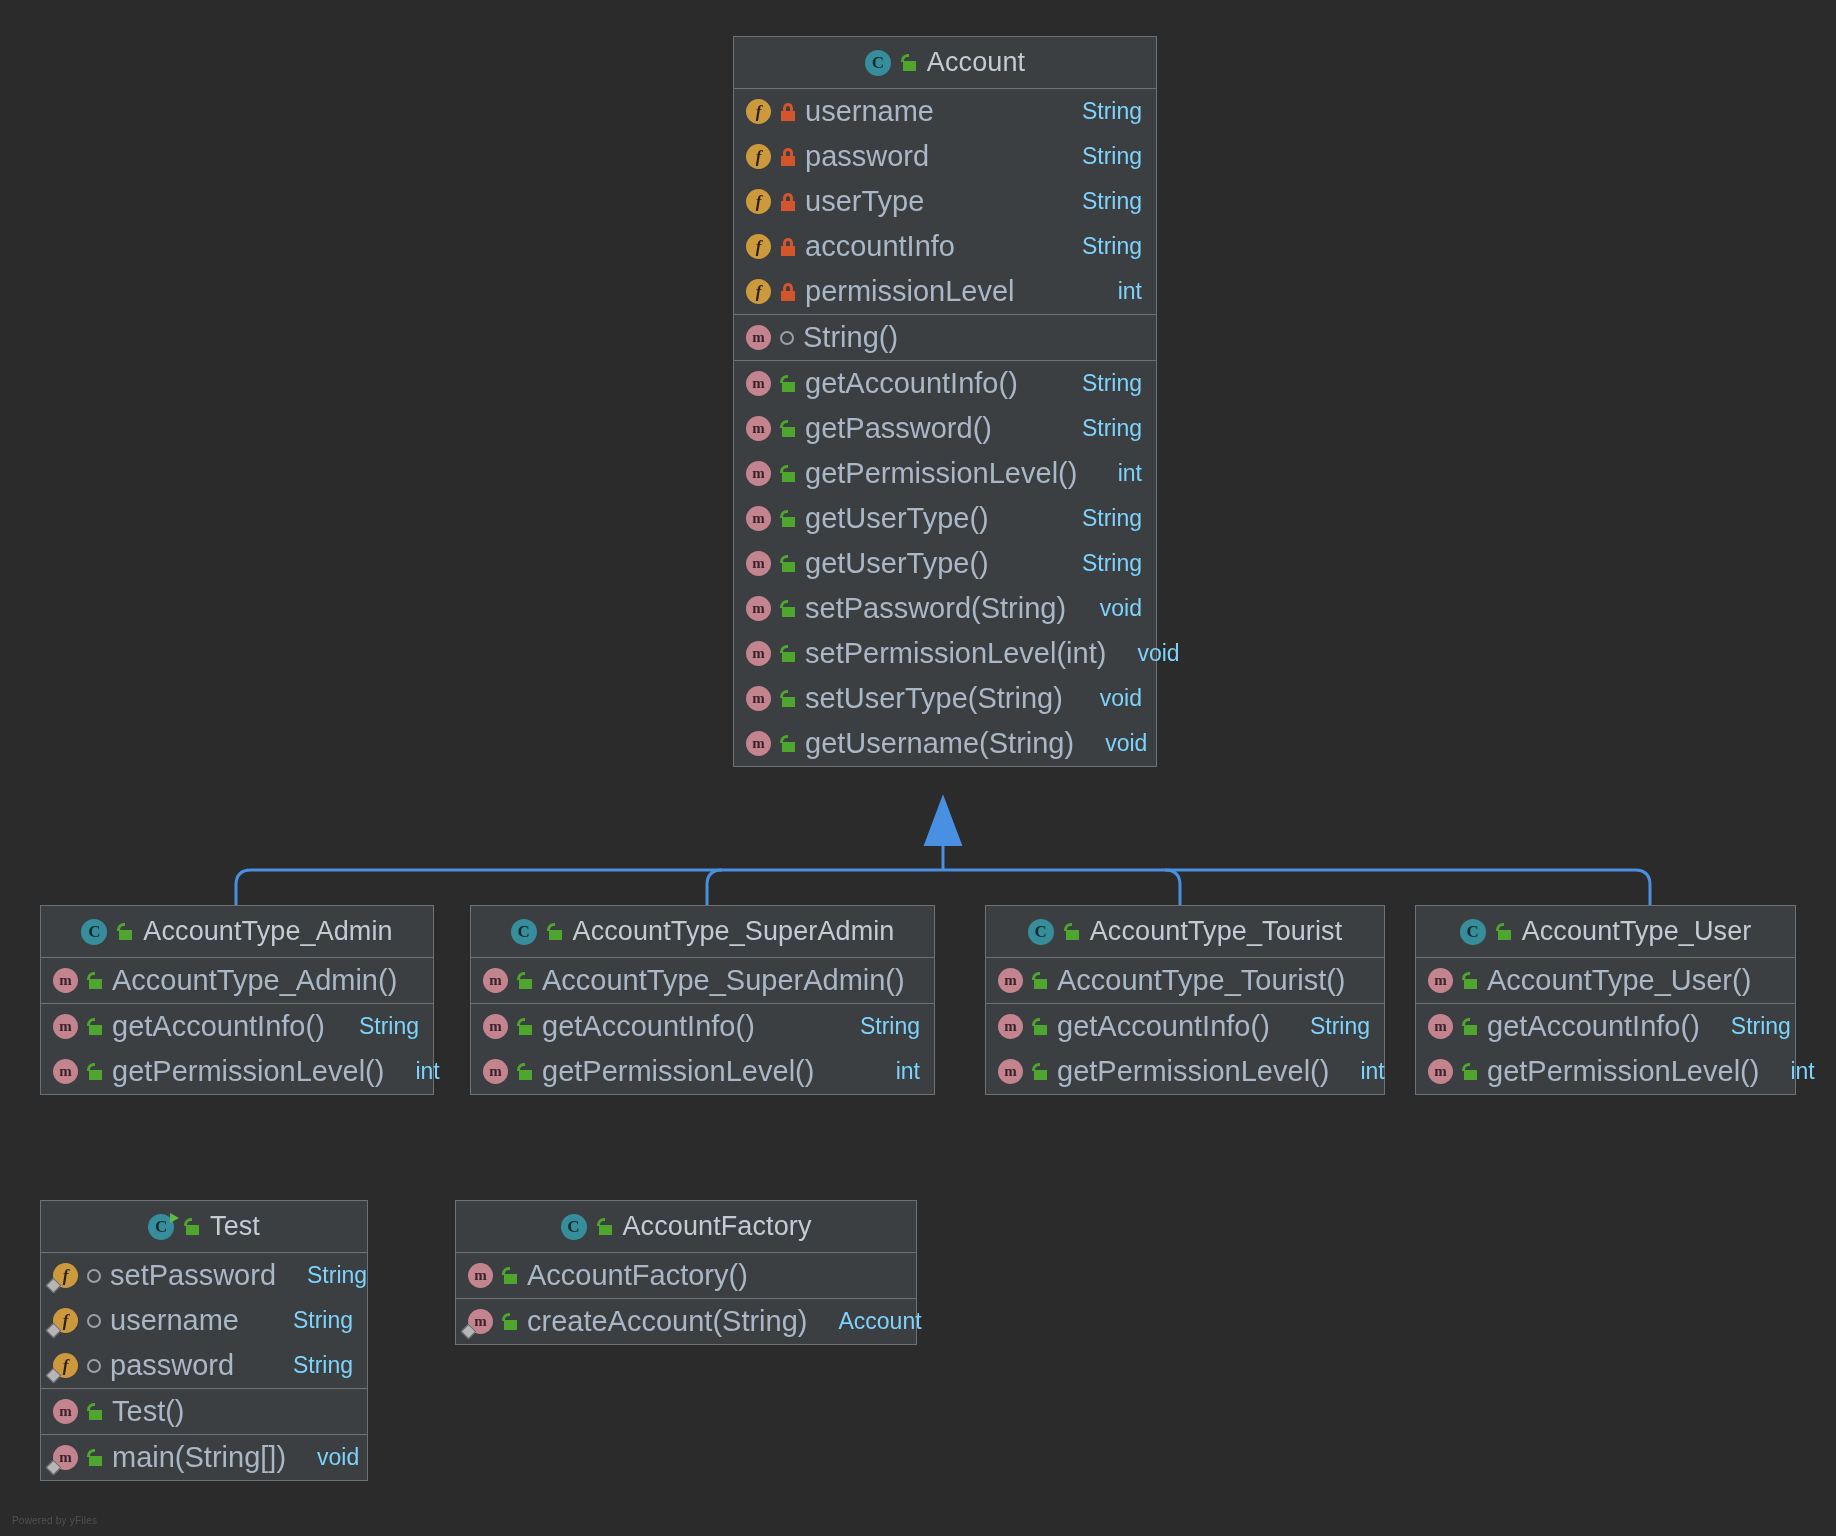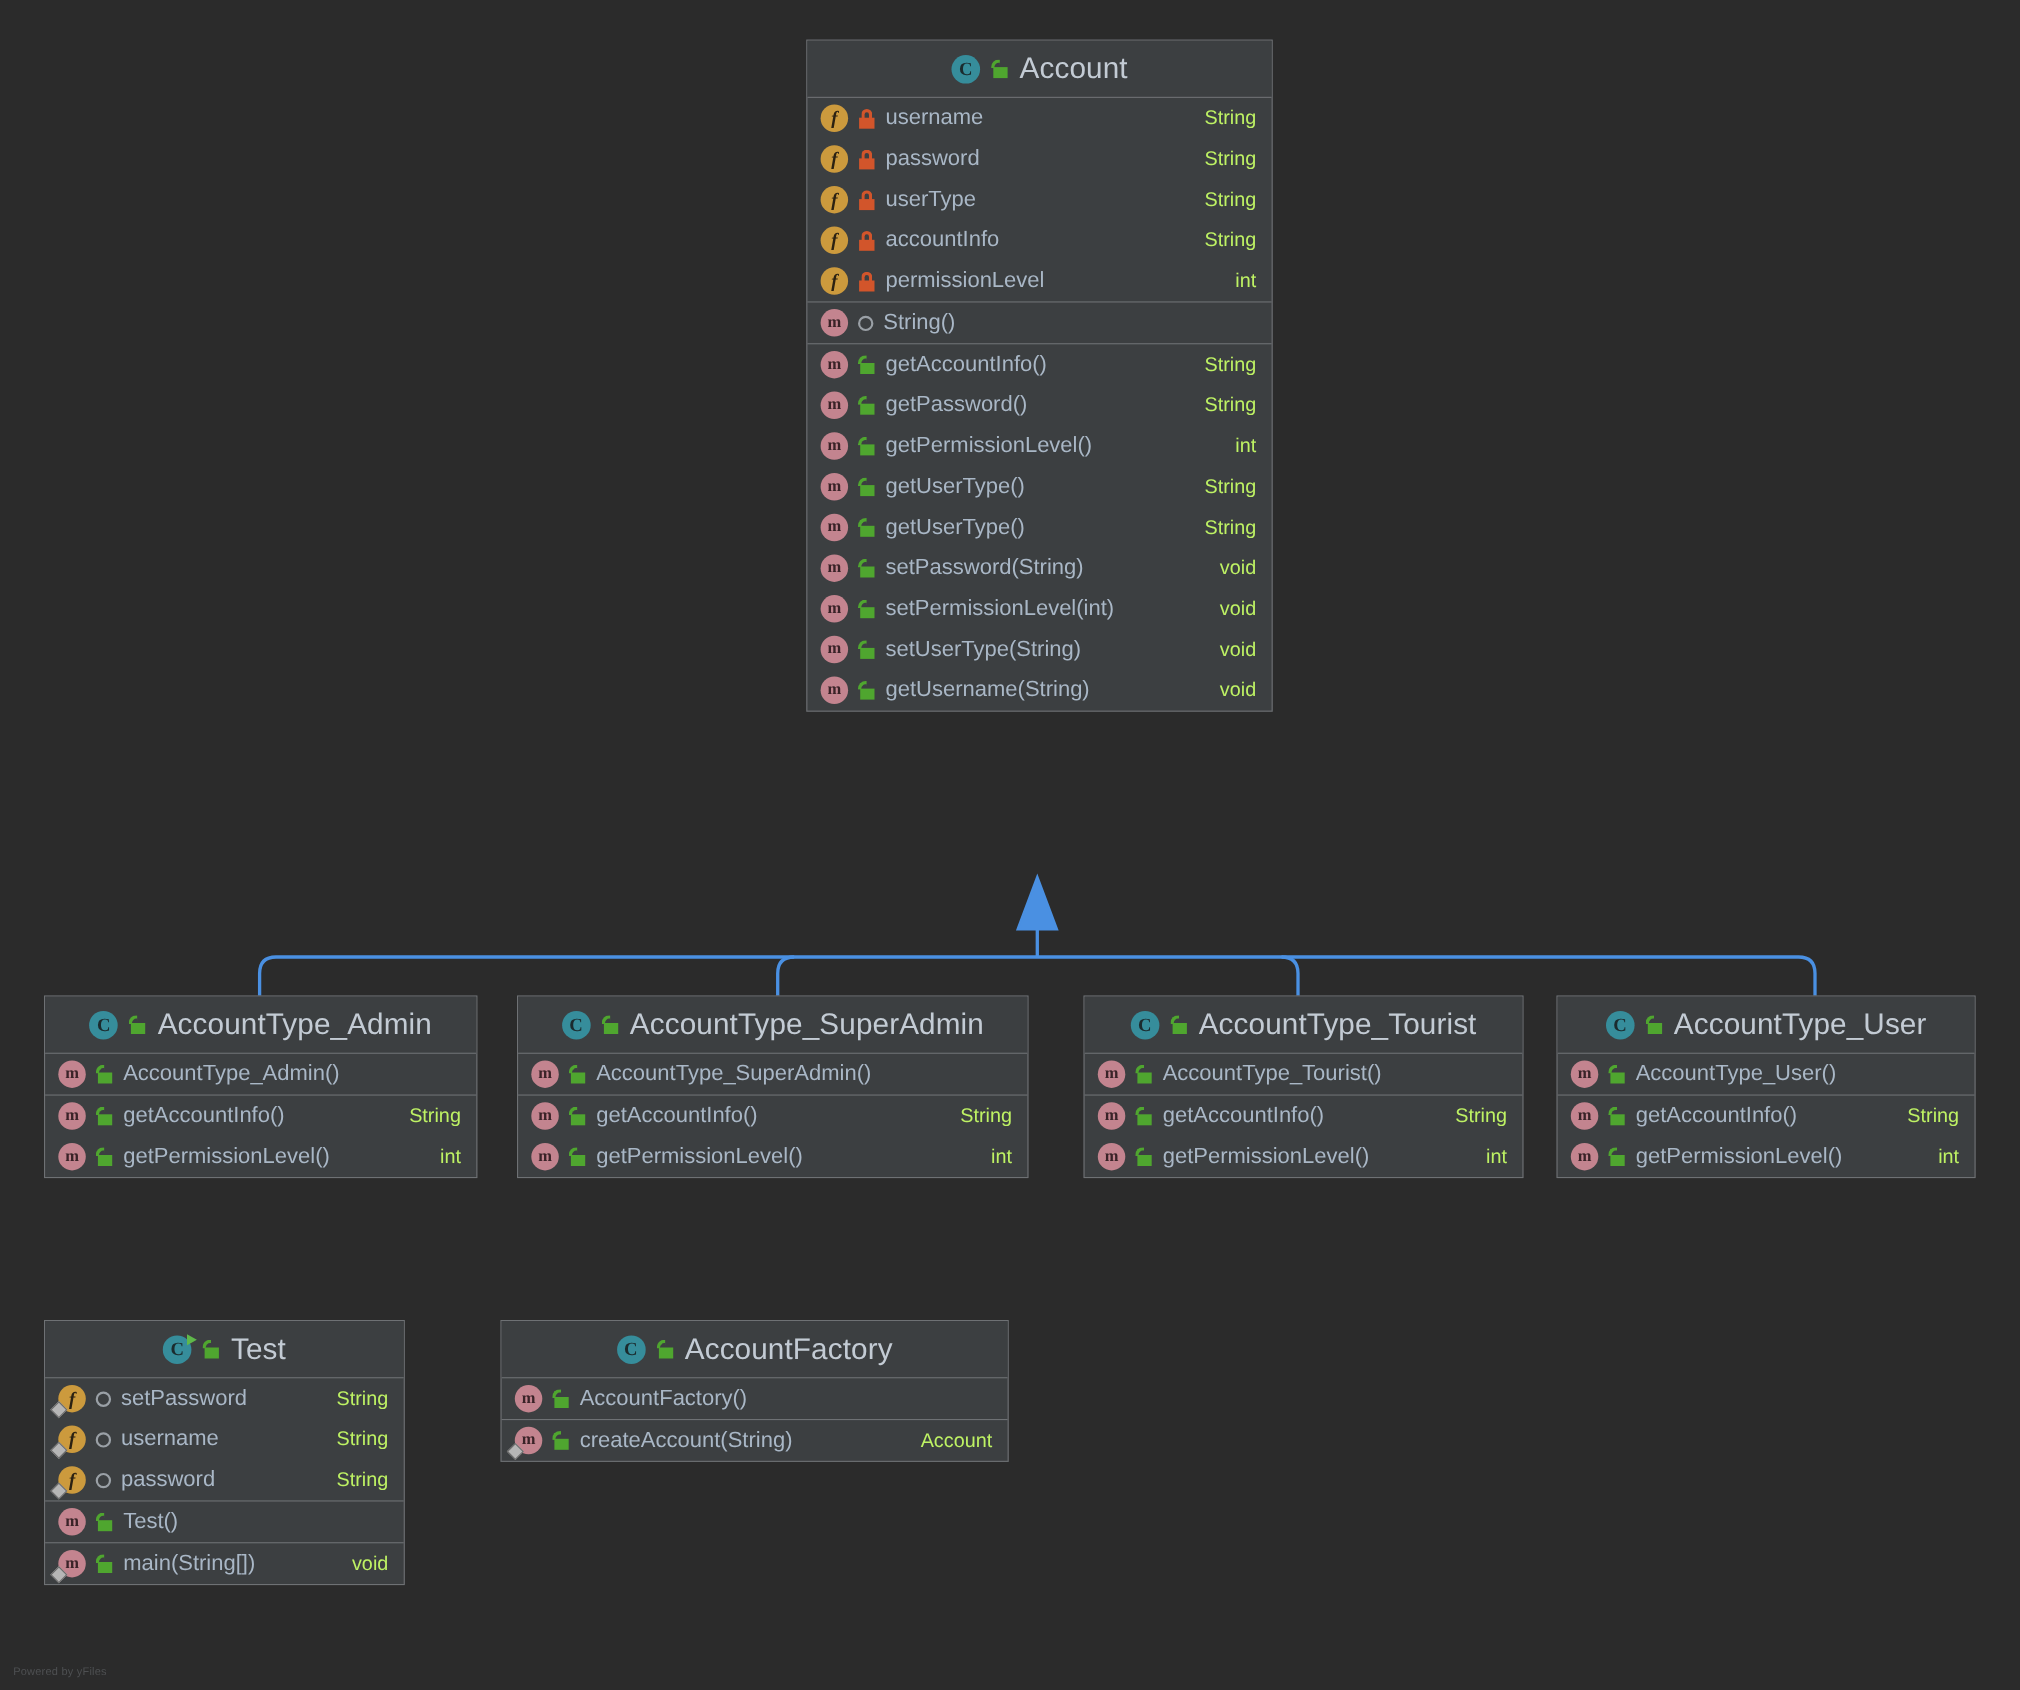--- a/index.html
+++ b/index.html
@@ -59,27 +59,27 @@
   .uml-section:last-child { border-bottom: none; }
 
   .uml-row {
     display: flex;
     align-items: center;
     gap: 9px;
     padding: 6px 14px 6px 12px;
     white-space: nowrap;
   }
   .uml-row .member-name {
-    font-size: 20px;
+    font-size: 29px;
     color: #a9b7c6;
     flex: 0 0 auto;
   }
   .uml-row .member-type {
-    font-size: 18px;
-    color: #bef264;
+    font-size: 23px;
+    color: #7dd3fc;
     margin-left: auto;
     padding-left: 22px;
   }
 
   
   .icon { flex: 0 0 auto; display: inline-block; position: relative; }
 
   
   .icon-class {
     width: 26px; height: 26px; border-radius: 50%;

